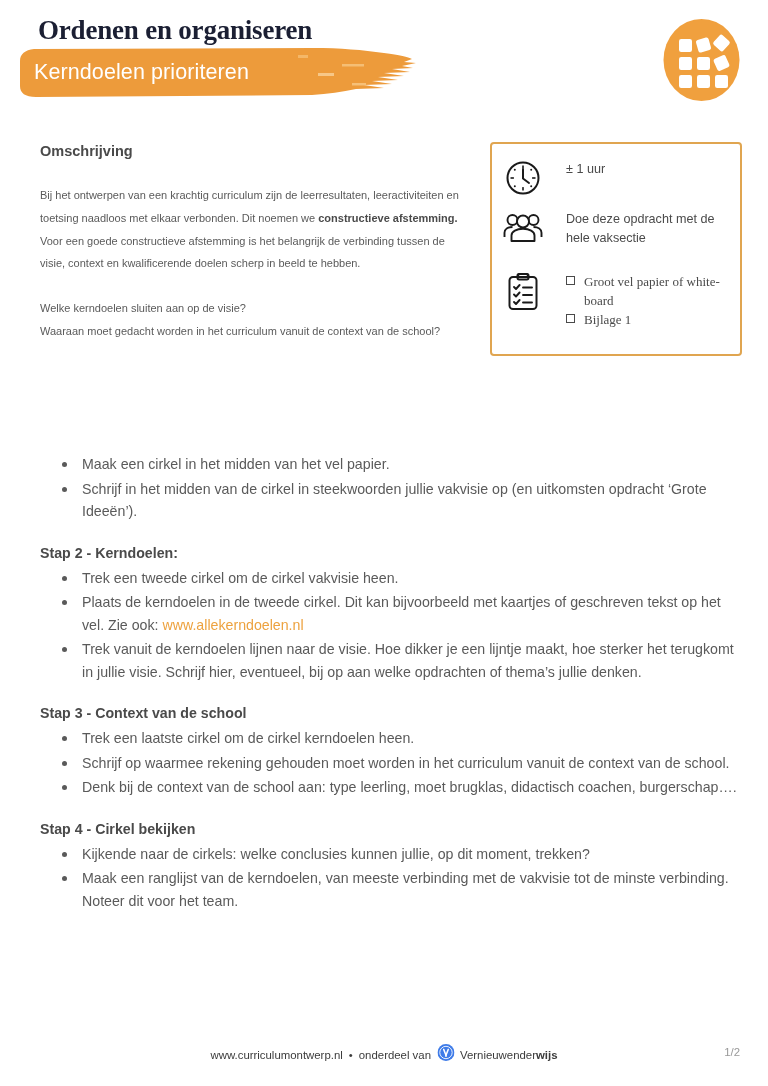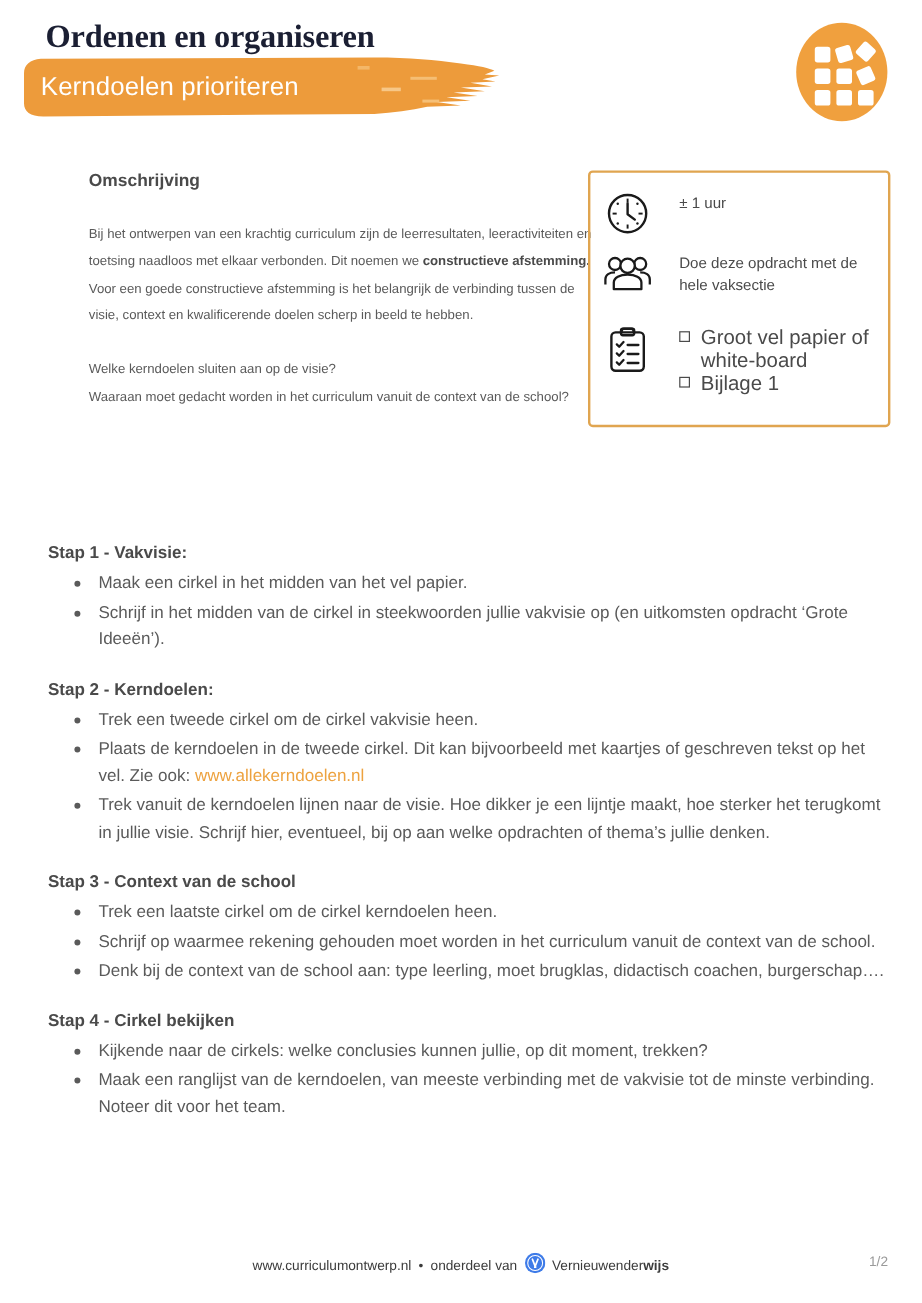--- a/index.html
+++ b/index.html
@@ -57,21 +57,20 @@
     position: absolute;
     right: 25px; top: 16px;
     width: 83px; height: 88px;
   }
 
   
   .desc {
     position: absolute;
     left: 40px; top: 143px;
     width: 430px;
-    margin-left: 34px;
   }
   .desc-title {
     font-size: 14.5px;
     font-weight: bold;
     color: #4a4a4a;
     margin: 0 0 25px 0;
   }
   .desc-body {
     font-size: 11px;
     line-height: 22.8px;
@@ -114,21 +113,21 @@
     align-items: flex-start;
     gap: 9px;
   }
   .mat-box {
     flex: 0 0 auto;
     margin-top: 4px;
     width: 9px; height: 9px;
     border: 1.4px solid #4a4a4a;
     box-sizing: border-box;
   }
-  .mat-label { font-size: 17px; line-height: 19px; }
+  .mat-label { font-size: 13px; line-height: 19px; font-family: Liberation Serif, serif; }
 
   
   .steps {
     position: absolute;
     left: 40px; top: 453px;
     width: 705px;
   }
   .step { margin-bottom: 22px; }
   .step:last-child { margin-bottom: 0; }
   .step-title {
@@ -314,21 +313,20 @@
           <span class="mat-box"></span>
           <span class="mat-label">Bijlage 1</span>
         </div>
       </div>
     </div>
   </div>
 
   <div class="steps">
 
     <div class="step">
-      <div class="step-title">Stap 1 - Vakvisie:</div>
       <ul class="step-list">
         <li>Maak een cirkel in het midden van het vel papier.</li>
         <li>Schrijf in het midden van de cirkel in steekwoorden jullie vakvisie op (en uitkomsten opdracht ‘Grote Ideeën’).</li>
       </ul>
     </div>
 
     <div class="step">
       <div class="step-title">Stap 2 - Kerndoelen:</div>
       <ul class="step-list">
         <li>Trek een tweede cirkel om de cirkel vakvisie heen.</li>

